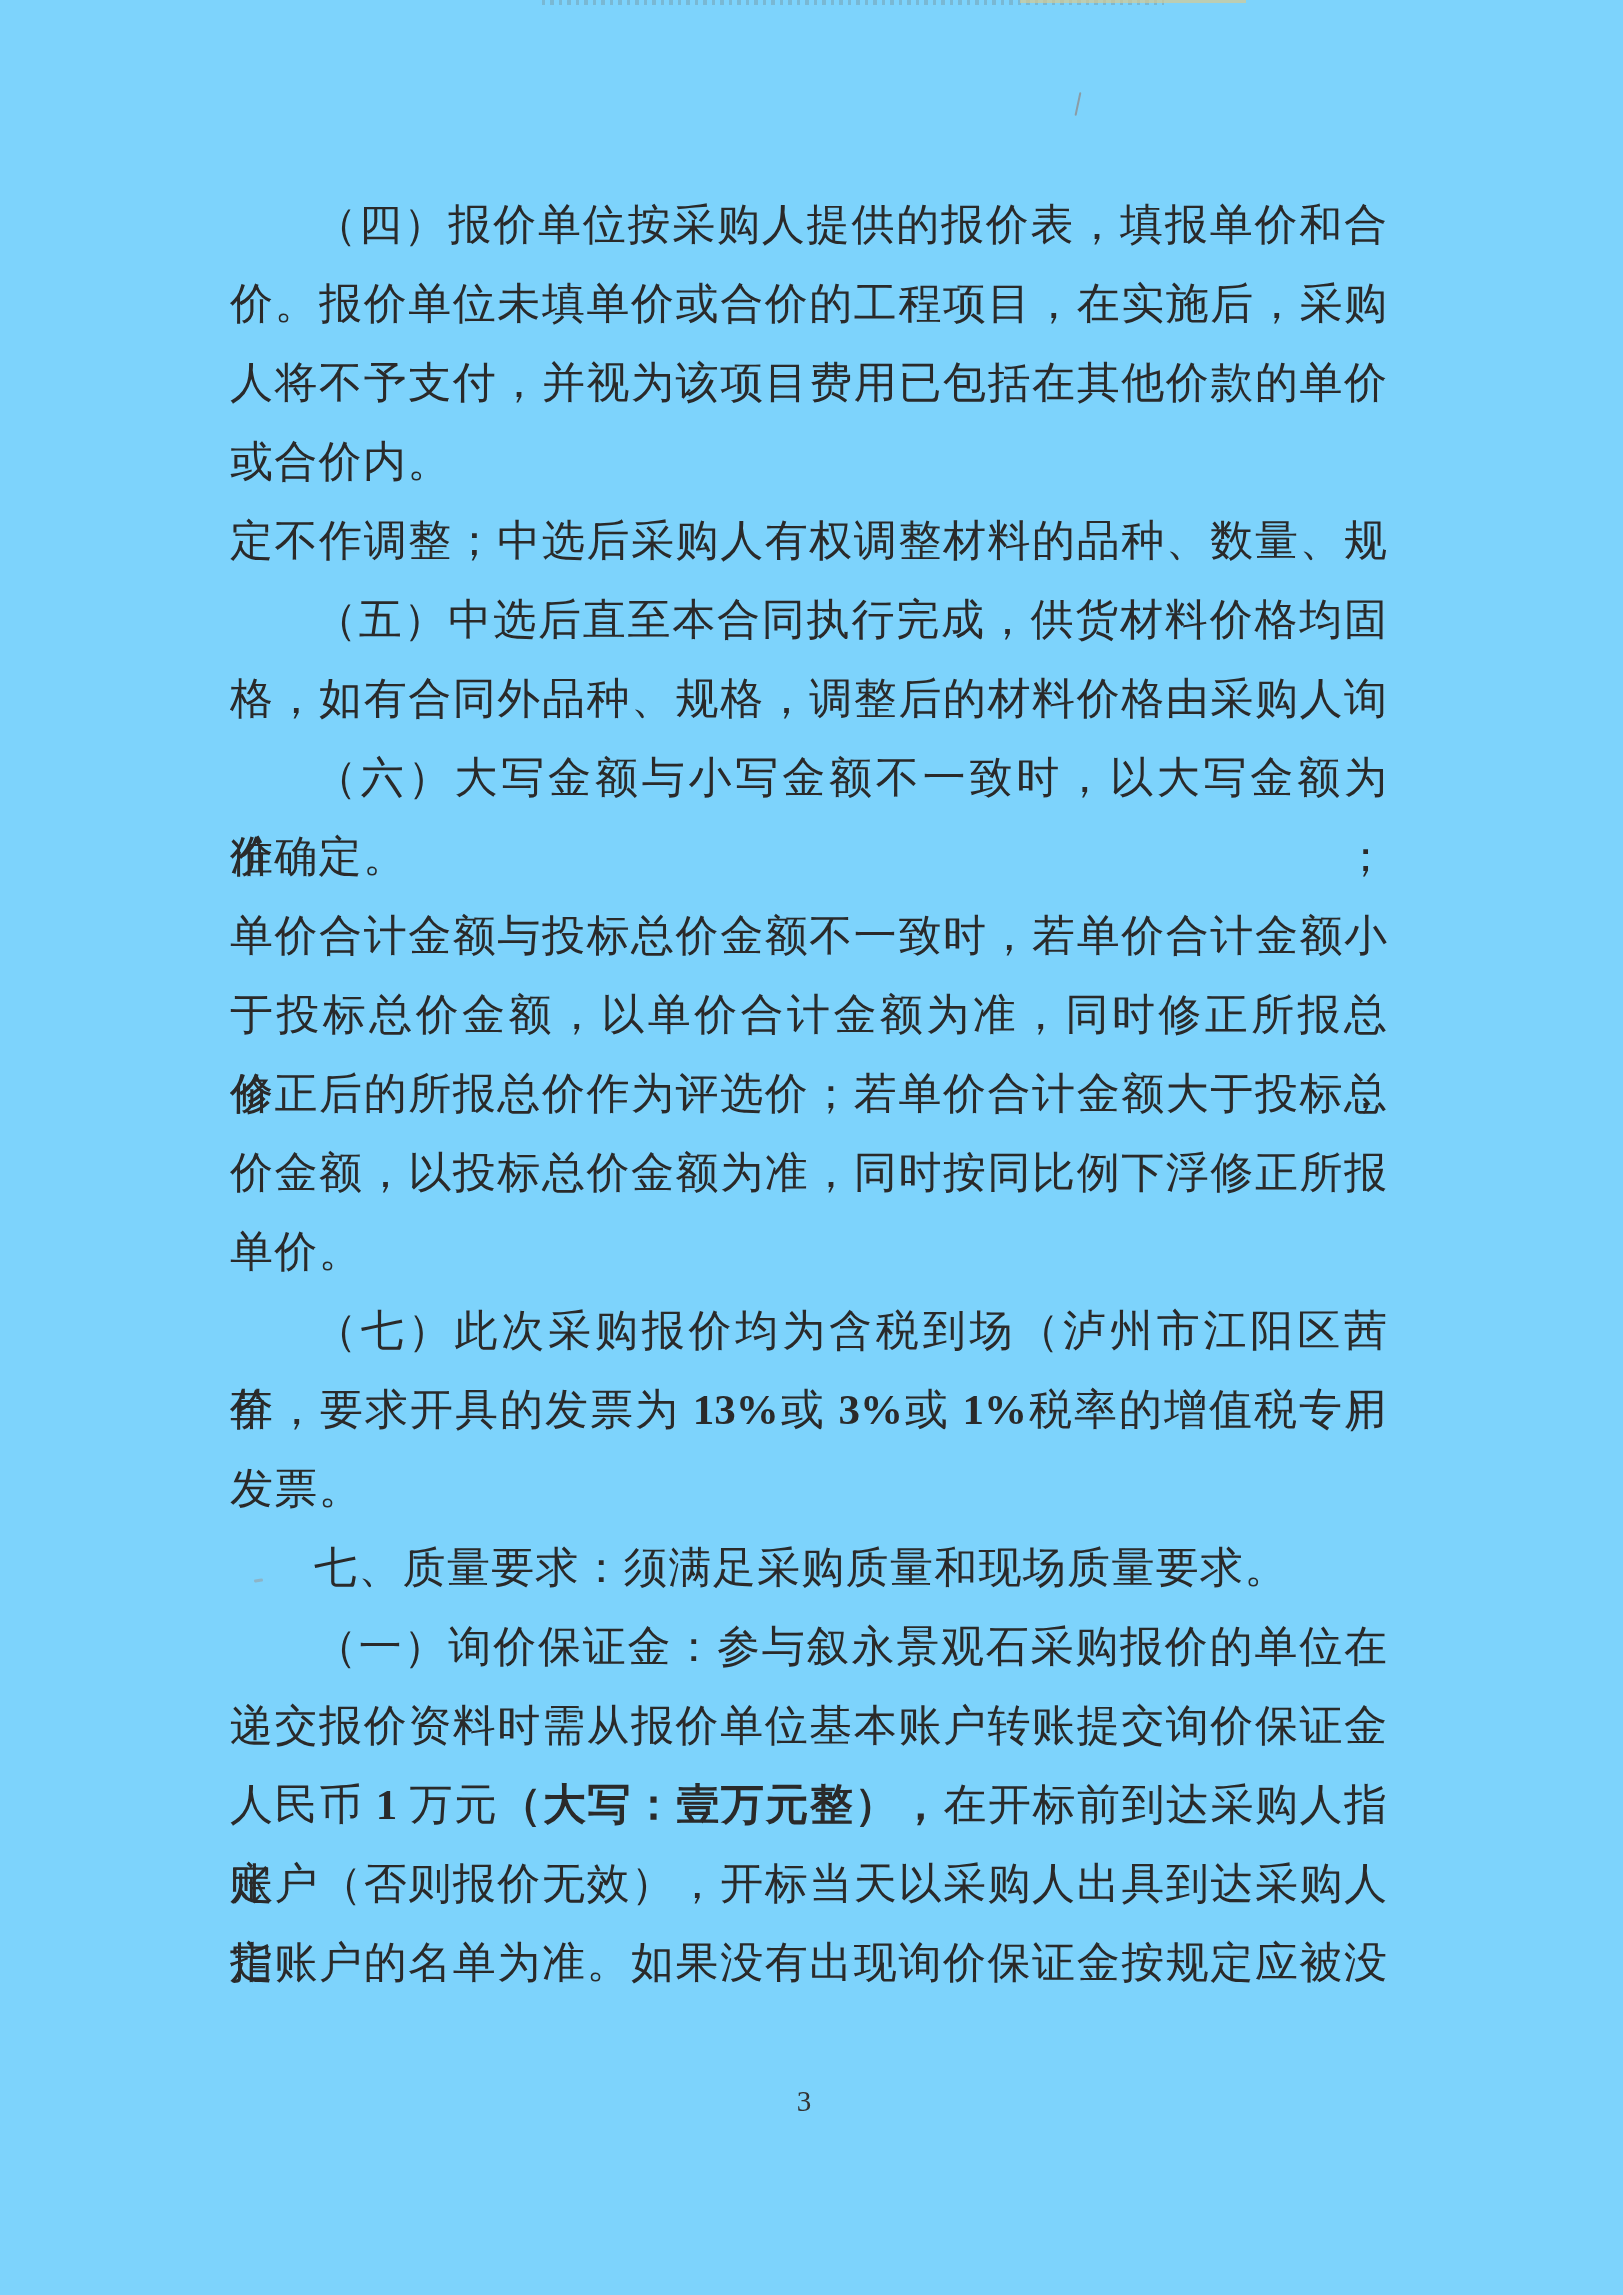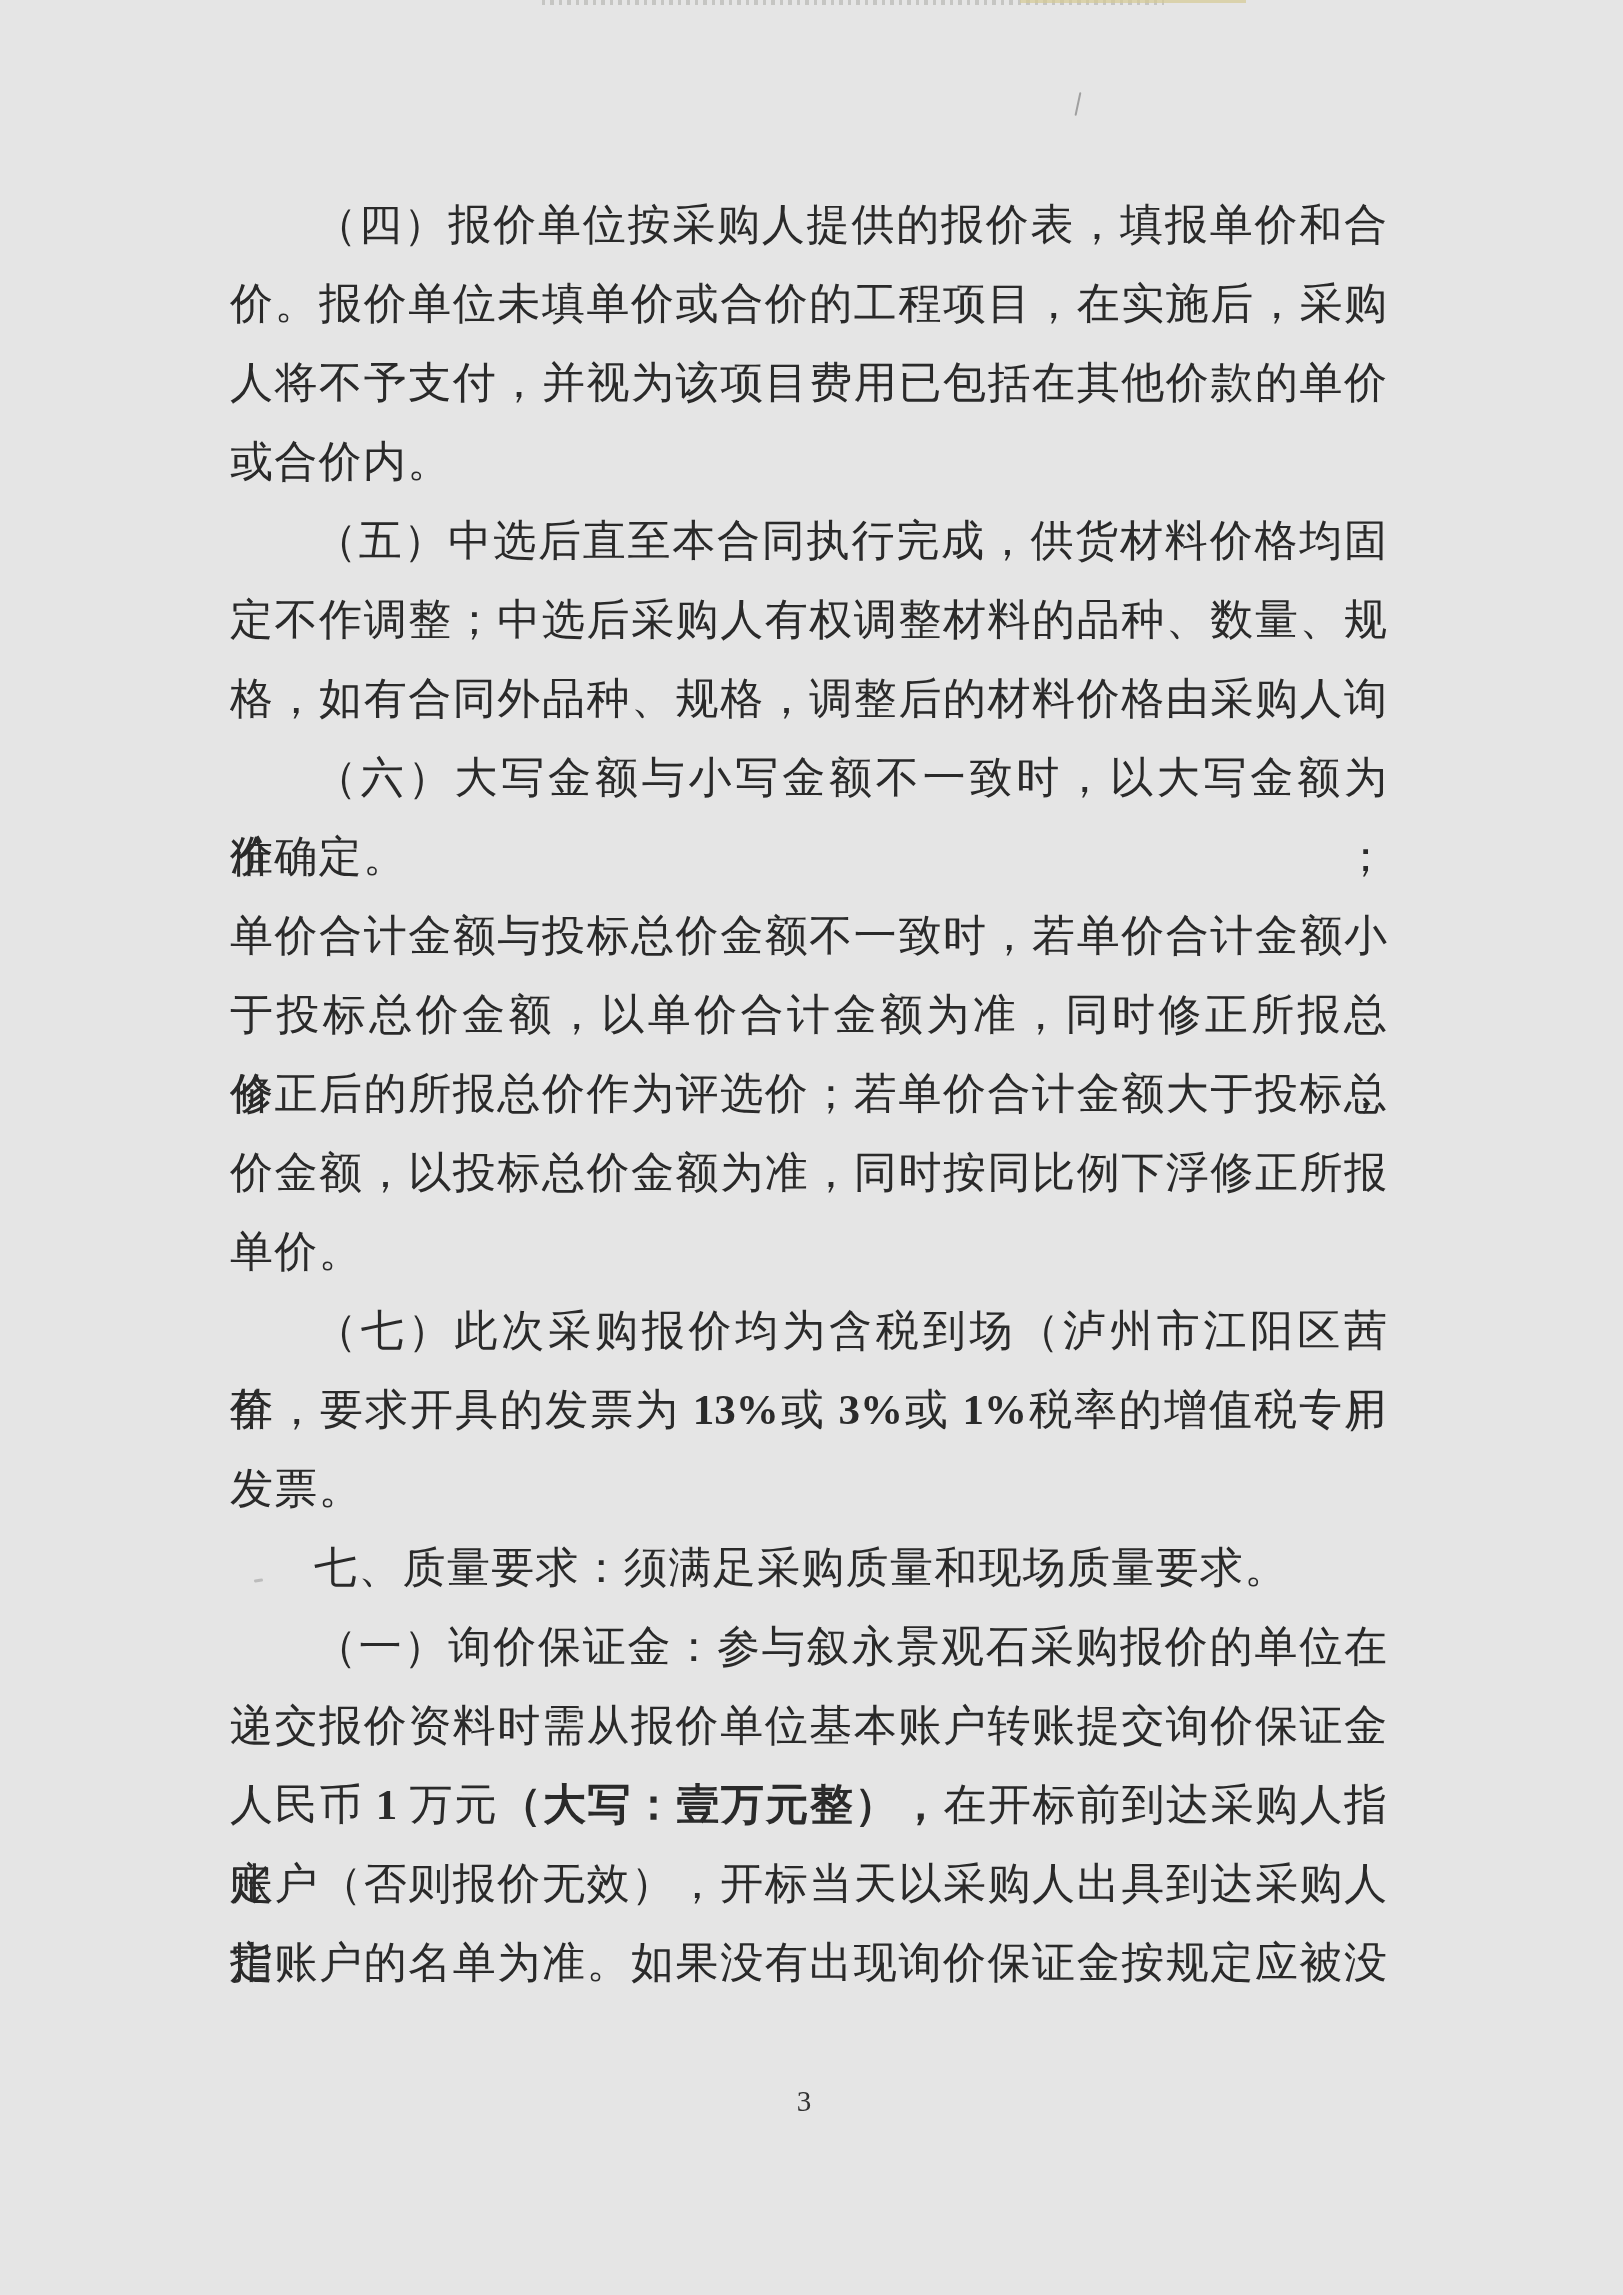--- a/index.html
+++ b/index.html
@@ -11,21 +11,21 @@
     position: relative;
     width: 1623px;
     height: 2295px;
     overflow: hidden;
     font-family: "Liberation Serif", "DejaVu Serif", serif;
     color: #2a2a2a;
   }
   .page {
     position: absolute;
     inset: 0;
-    background: #e5e5e5;
+    background: #7dd3fc;
   }
   
   .noise-band {
     position: absolute;
     top: 0;
     left: 542px;
     width: 622px;
     height: 4.6px;
     background: repeating-linear-gradient(90deg,
       rgba(110,110,100,0.38) 0 3.3px,
@@ -118,22 +118,22 @@
   <div class="noise-tick"></div>
   <div class="noise-dot"></div>
 
   <main class="content">
 
     <div class="line just indent">（四）报价单位按采购人提供的报价表，填报单价和合</div>
     <div class="line just">价。报价单位未填单价或合价的工程项目，在实施后，采购</div>
     <div class="line just">人将不予支付，并视为该项目费用已包括在其他价款的单价</div>
     <div class="line">或合价内。</div>
 
+    <div class="line just">定不作调整；中选后采购人有权调整材料的品种、数量、规</div>
     <div class="line just indent">（五）中选后直至本合同执行完成，供货材料价格均固</div>
-    <div class="line just">定不作调整；中选后采购人有权调整材料的品种、数量、规</div>
     <div class="line just">格，如有合同外品种、规格，调整后的材料价格由采购人询</div>
     <div class="line just indent">（六）大写金额与小写金额不一致时，以大写金额为准；</div>
 
     <div class="line">价确定。</div>
     <div class="line just">单价合计金额与投标总价金额不一致时，若单价合计金额小</div>
     <div class="line just">于投标总价金额，以单价合计金额为准，同时修正所报总价，</div>
     <div class="line just">修正后的所报总价作为评选价；若单价合计金额大于投标总</div>
     <div class="line just">价金额，以投标总价金额为准，同时按同比例下浮修正所报</div>
     <div class="line">单价。</div>
 

